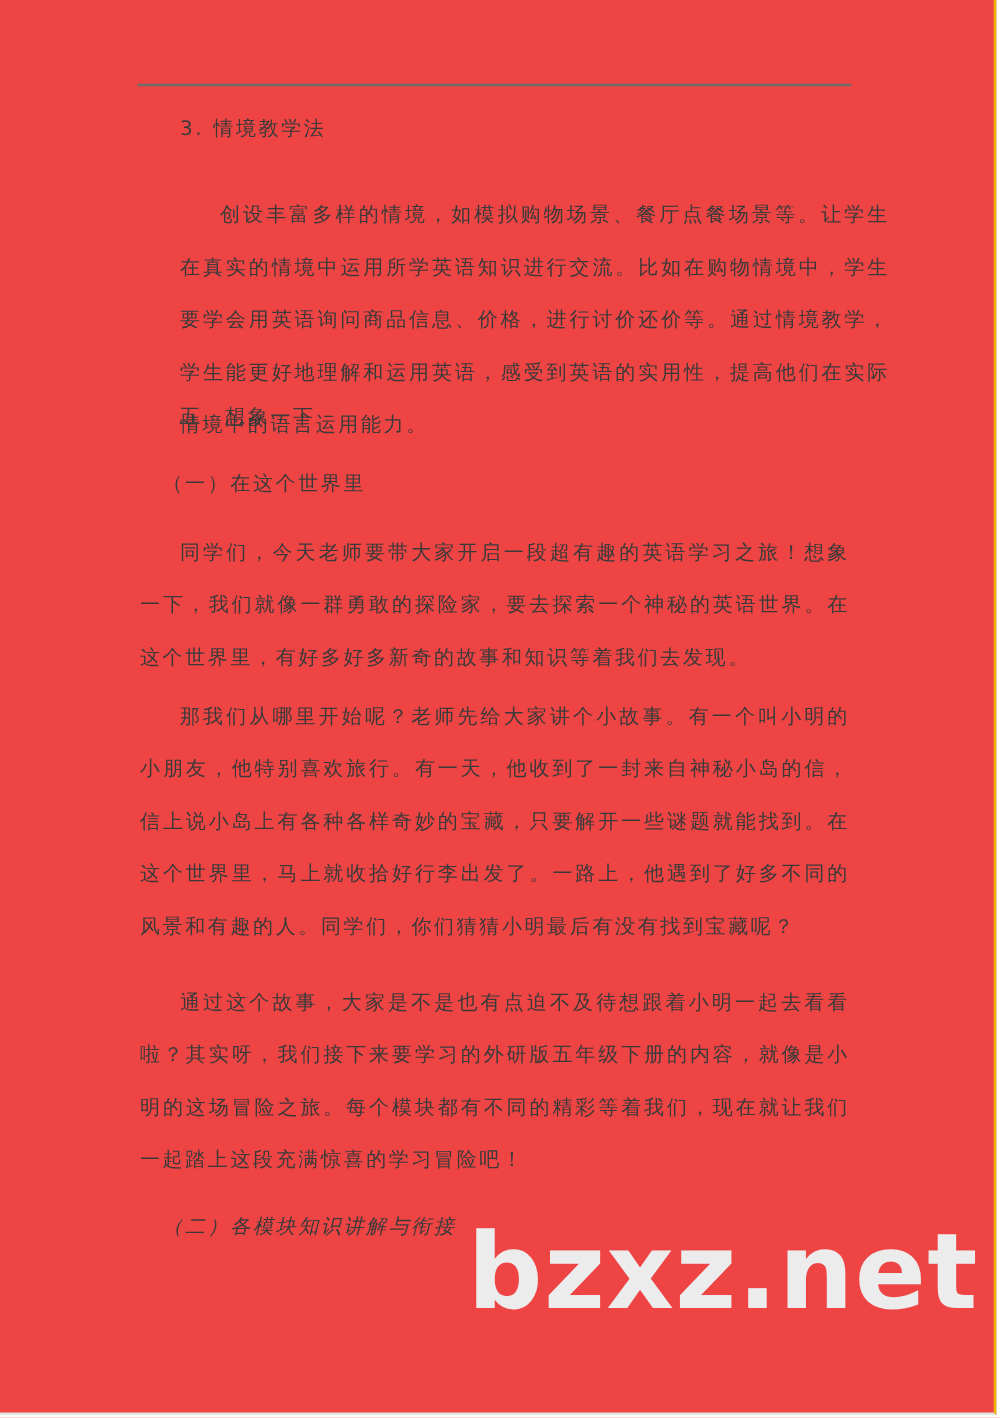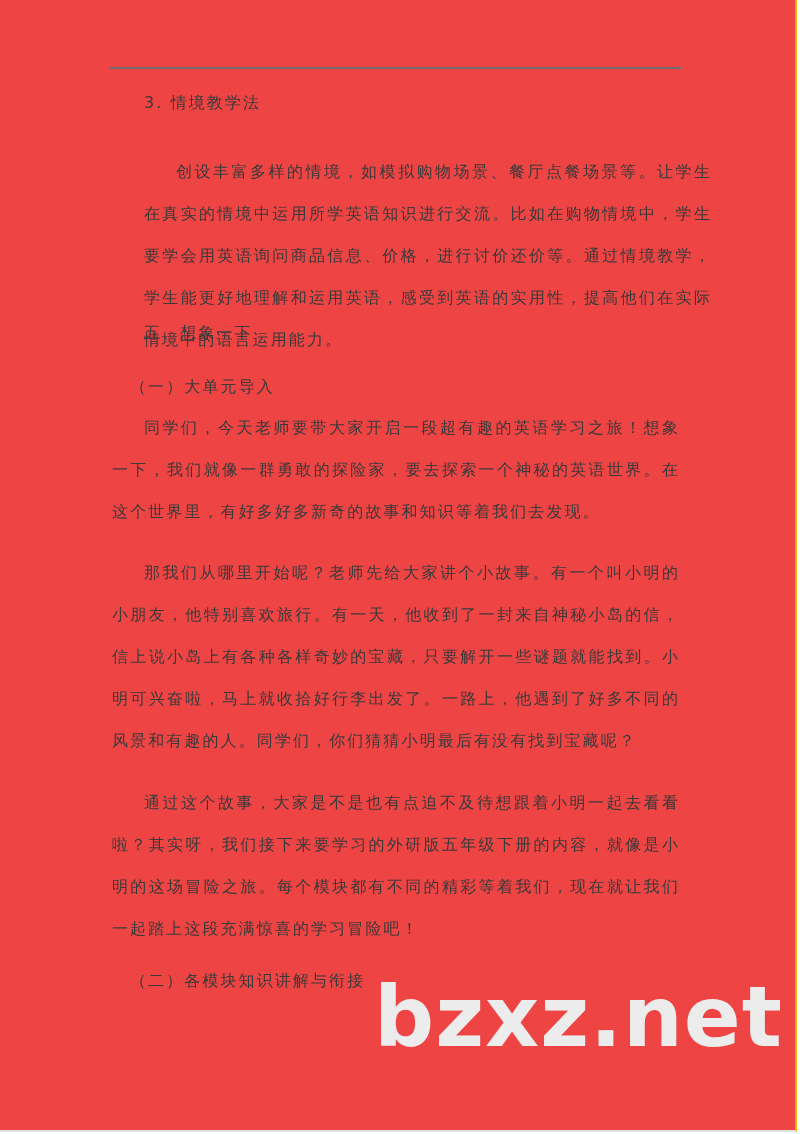--- a/index.html
+++ b/index.html
@@ -71,25 +71,25 @@
 <div class="page-frame">
   <div class="header-rule"></div>
 
   <div class="content">
     <p class="line-block heading-indent" style="top:82px;">3. 情境教学法</p>
 
     <p class="line-block indent" style="top:151px;margin-left:32px;">创设丰富多样的情境，如模拟购物场景、餐厅点餐场景等。让学生在真实的情境中运用所学英语知识进行交流。比如在购物情境中，学生要学会用英语询问商品信息、价格，进行讨价还价等。通过情境教学，学生能更好地理解和运用英语，感受到英语的实用性，提高他们在实际情境中的语言运用能力。</p>
 
     <p class="line-block heading-indent" style="top:312px;">五、想象一下</p>
 
-    <p class="line-block sub-heading" style="top:366px;">（一）大单元导入</p>
+    <p class="line-block sub-heading" style="top:366px;">（一）在这个世界里</p>
 
-    <p class="line-block indent" style="top:407px;">同学们，今天老师要带大家开启一段超有趣的英语学习之旅！想象一下，我们就像一群勇敢的探险家，要去探索一个神秘的英语世界。在这个世界里，有好多好多新奇的故事和知识等着我们去发现。</p>
+    <p class="line-block indent" style="top:421px;">同学们，今天老师要带大家开启一段超有趣的英语学习之旅！想象一下，我们就像一群勇敢的探险家，要去探索一个神秘的英语世界。在这个世界里，有好多好多新奇的故事和知识等着我们去发现。</p>
 
-    <p class="line-block indent" style="top:552px;">那我们从哪里开始呢？老师先给大家讲个小故事。有一个叫小明的小朋友，他特别喜欢旅行。有一天，他收到了一封来自神秘小岛的信，信上说小岛上有各种各样奇妙的宝藏，只要解开一些谜题就能找到。小明可兴奋啦，马上就收拾好行李出发了。一路上，他遇到了好多不同的风景和有趣的人。同学们，你们猜猜小明最后有没有找到宝藏呢？</p>
+    <p class="line-block indent" style="top:552px;">那我们从哪里开始呢？老师先给大家讲个小故事。有一个叫小明的小朋友，他特别喜欢旅行。有一天，他收到了一封来自神秘小岛的信，信上说小岛上有各种各样奇妙的宝藏，只要解开一些谜题就能找到。在这个世界里，马上就收拾好行李出发了。一路上，他遇到了好多不同的风景和有趣的人。同学们，你们猜猜小明最后有没有找到宝藏呢？</p>
 
     <p class="line-block indent" style="top:782px;font-family:Liberation Serif, serif;">通过这个故事，大家是不是也有点迫不及待想跟着小明一起去看看啦？其实呀，我们接下来要学习的外研版五年级下册的内容，就像是小明的这场冒险之旅。每个模块都有不同的精彩等着我们，现在就让我们一起踏上这段充满惊喜的学习冒险吧！</p>
 
-    <p class="line-block sub-heading" style="top:960px;">（二）各模块知识讲解与衔接</p>
+    <p class="line-block sub-heading" style="top:960px;font-style:italic;">（二）各模块知识讲解与衔接</p>
   </div>
 
   <div class="watermark">bzxz.net</div>
 </div>
 
 </body></html>

